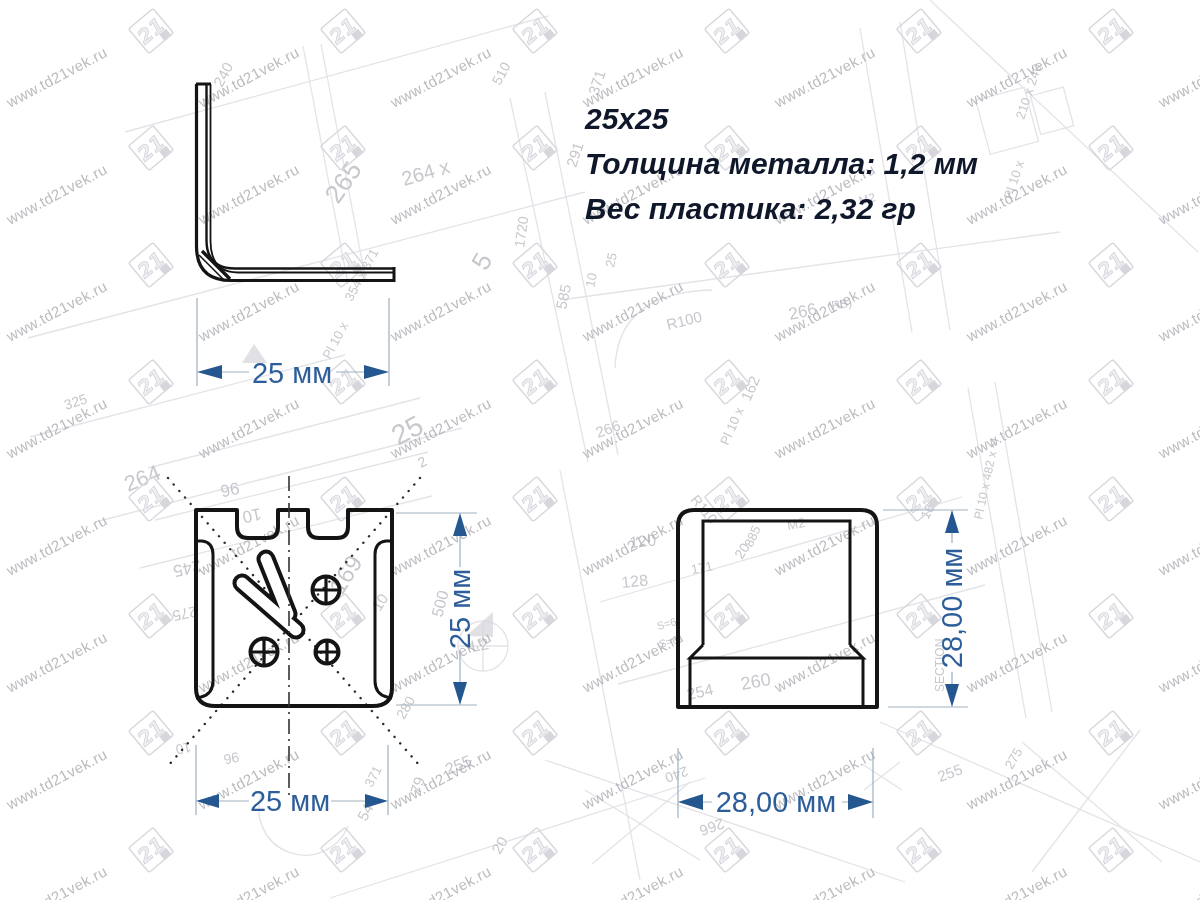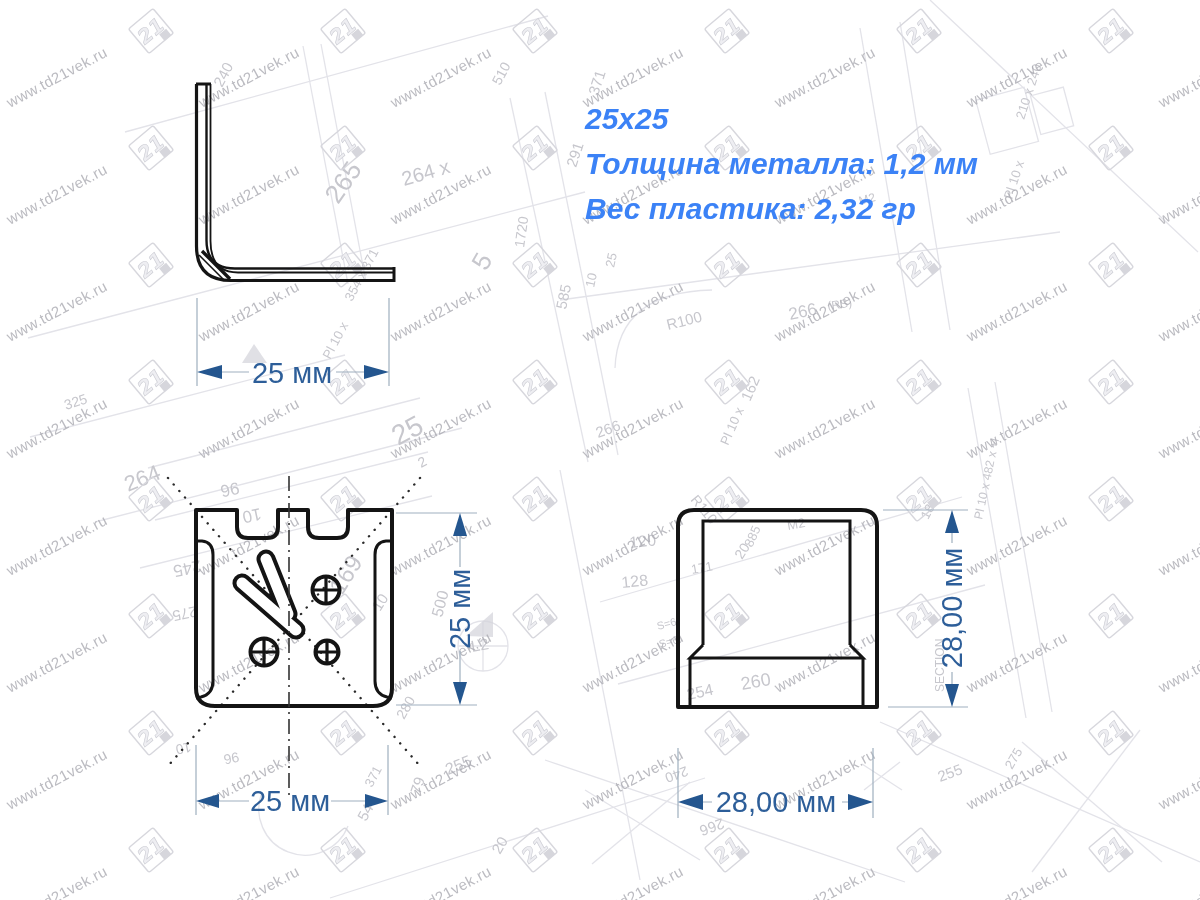--- a/index.html
+++ b/index.html
@@ -1,19 +1,19 @@
 <!DOCTYPE html>
 <html><head>
 <meta charset="utf-8">
 <style>
   html,body{margin:0;padding:0;background:#fff;}
   .stage{position:relative;width:1200px;height:900px;overflow:hidden;background:#fff;
          font-family:"Liberation Sans",sans-serif;}
   .stage svg{position:absolute;left:0;top:0;}
-  .specs{position:absolute;left:585px;top:96px;color:#3b82f6;
+  .specs{position:absolute;left:585px;top:96px;color:#0f172a;
          font:italic 700 30px "Liberation Sans",sans-serif;line-height:45px;white-space:nowrap;}
   .dim{font:29px "Liberation Sans",sans-serif;fill:#2d5e99;}
   .wm-text{font:15px "Liberation Sans",sans-serif;fill:#ababb2;letter-spacing:.4px;opacity:.8;}
   .bg-label{font-family:"Liberation Sans",sans-serif;fill:#c7c7cd;}
   .blk{stroke:#141414;fill:none;}
   .ext{stroke:#9fb0bf;stroke-width:1.2;fill:none;}
   .arrow{fill:#24568f;stroke:none;}
 </style>
 </head>
 <body>

